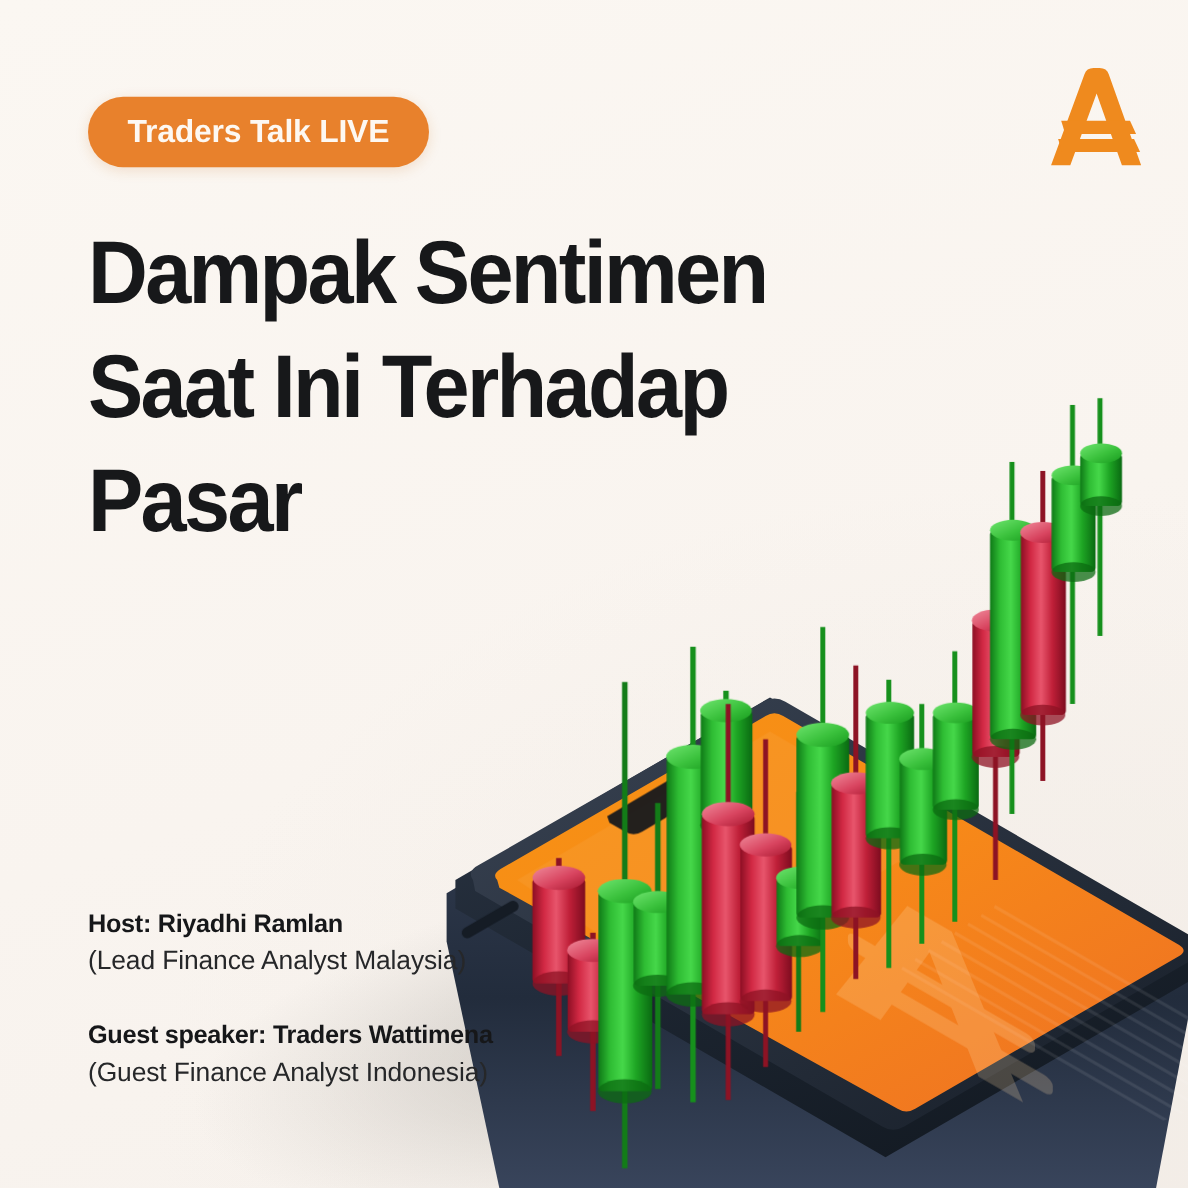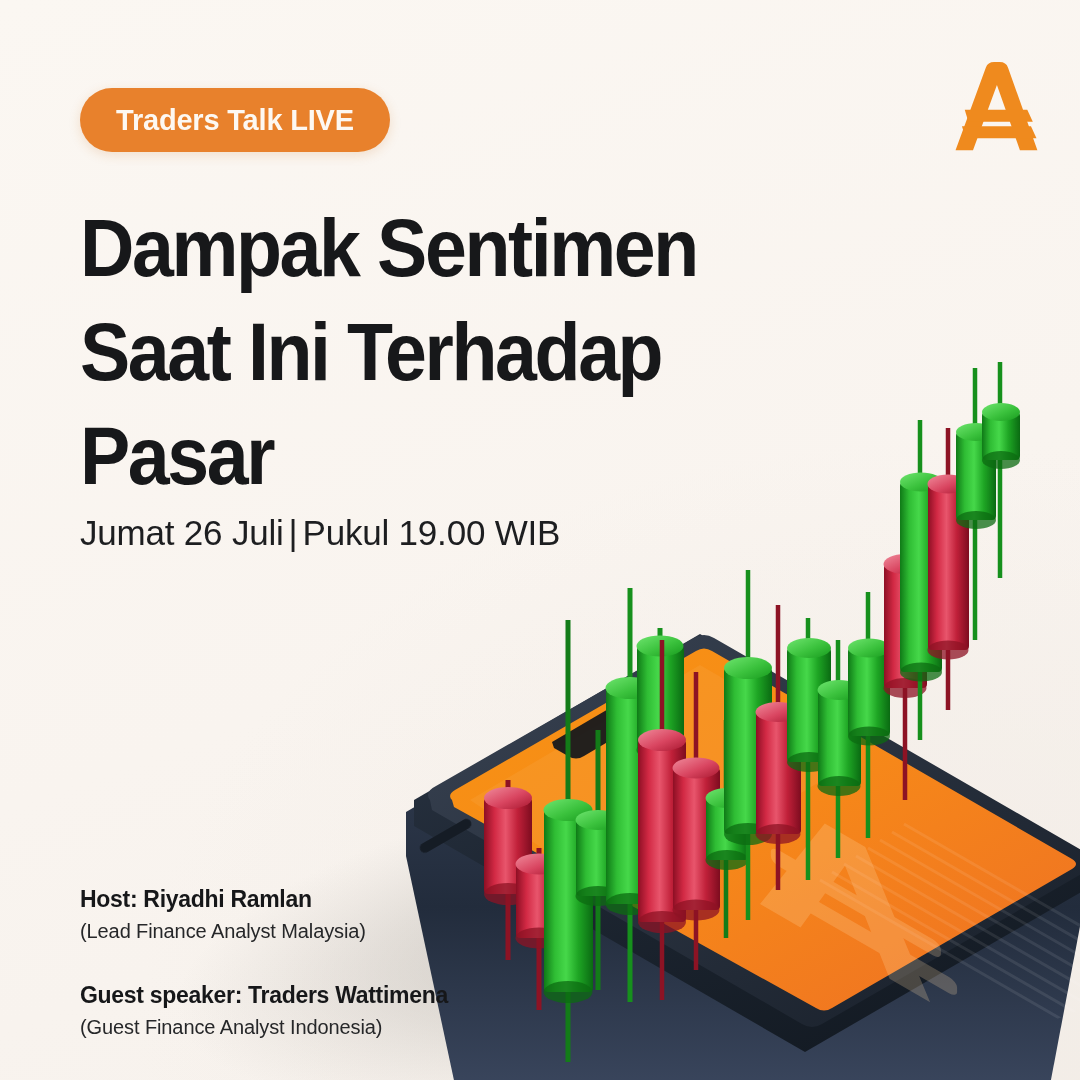--- a/index.html
+++ b/index.html
@@ -57,29 +57,29 @@
     font-weight:normal;
     letter-spacing:-0.2px;
     white-space:nowrap;
   }
   #dateline .sep { display:inline-block; padding:0 5px; font-weight:300; }
 
   
   #logo { position:absolute; right:38px; top:58px; width:92px; height:98px; }
 
   
-  #credits { position:absolute; left:80px; top:884px; width:470px; z-index:40; }
+  #credits { position:absolute; left:80px; top:824px; width:470px; z-index:40; }
   .cred-block { margin-bottom:34px; }
   .cred-block:last-child { margin-bottom:0; }
   .cred-name {
     color:#161719; font-size:23px; font-weight:bold;
     letter-spacing:-0.3px; line-height:1.32; white-space:nowrap;
   }
   .cred-role {
-    color:#262729; font-size:20px; font-weight:normal;
+    color:#262729; font-size:24px; font-weight:normal;
     letter-spacing:-0.1px; line-height:1.42; margin-top:3px; white-space:nowrap;
   }
 
   
   #art { position:absolute; left:0; top:0; width:1080px; height:1080px; z-index:20; pointer-events:none; }
   #credits { pointer-events:auto; }
 </style>
 </head>
 <body>
 
@@ -335,23 +335,20 @@
       <path d="M13,73 L88,73 L94,86 L17,86 Z"></path>
     </g>
   </svg>
 
   <h1 id="headline">
     <span class="ln">Dampak Sentimen</span>
     <span class="ln">Saat Ini Terhadap</span>
     <span class="ln">Pasar</span>
   </h1>
 
-  <div id="dateline">
-    <span>Jumat 26 Juli</span><span class="sep">|</span><span>Pukul 19.00 WIB</span>
-  </div>
 
   <div id="credits">
     <div class="cred-block">
       <div class="cred-name">Host: Riyadhi Ramlan</div>
       <div class="cred-role">(Lead Finance Analyst Malaysia)</div>
     </div>
     <div class="cred-block">
       <div class="cred-name">Guest speaker: Traders Wattimena</div>
       <div class="cred-role">(Guest Finance Analyst Indonesia)</div>
     </div>

